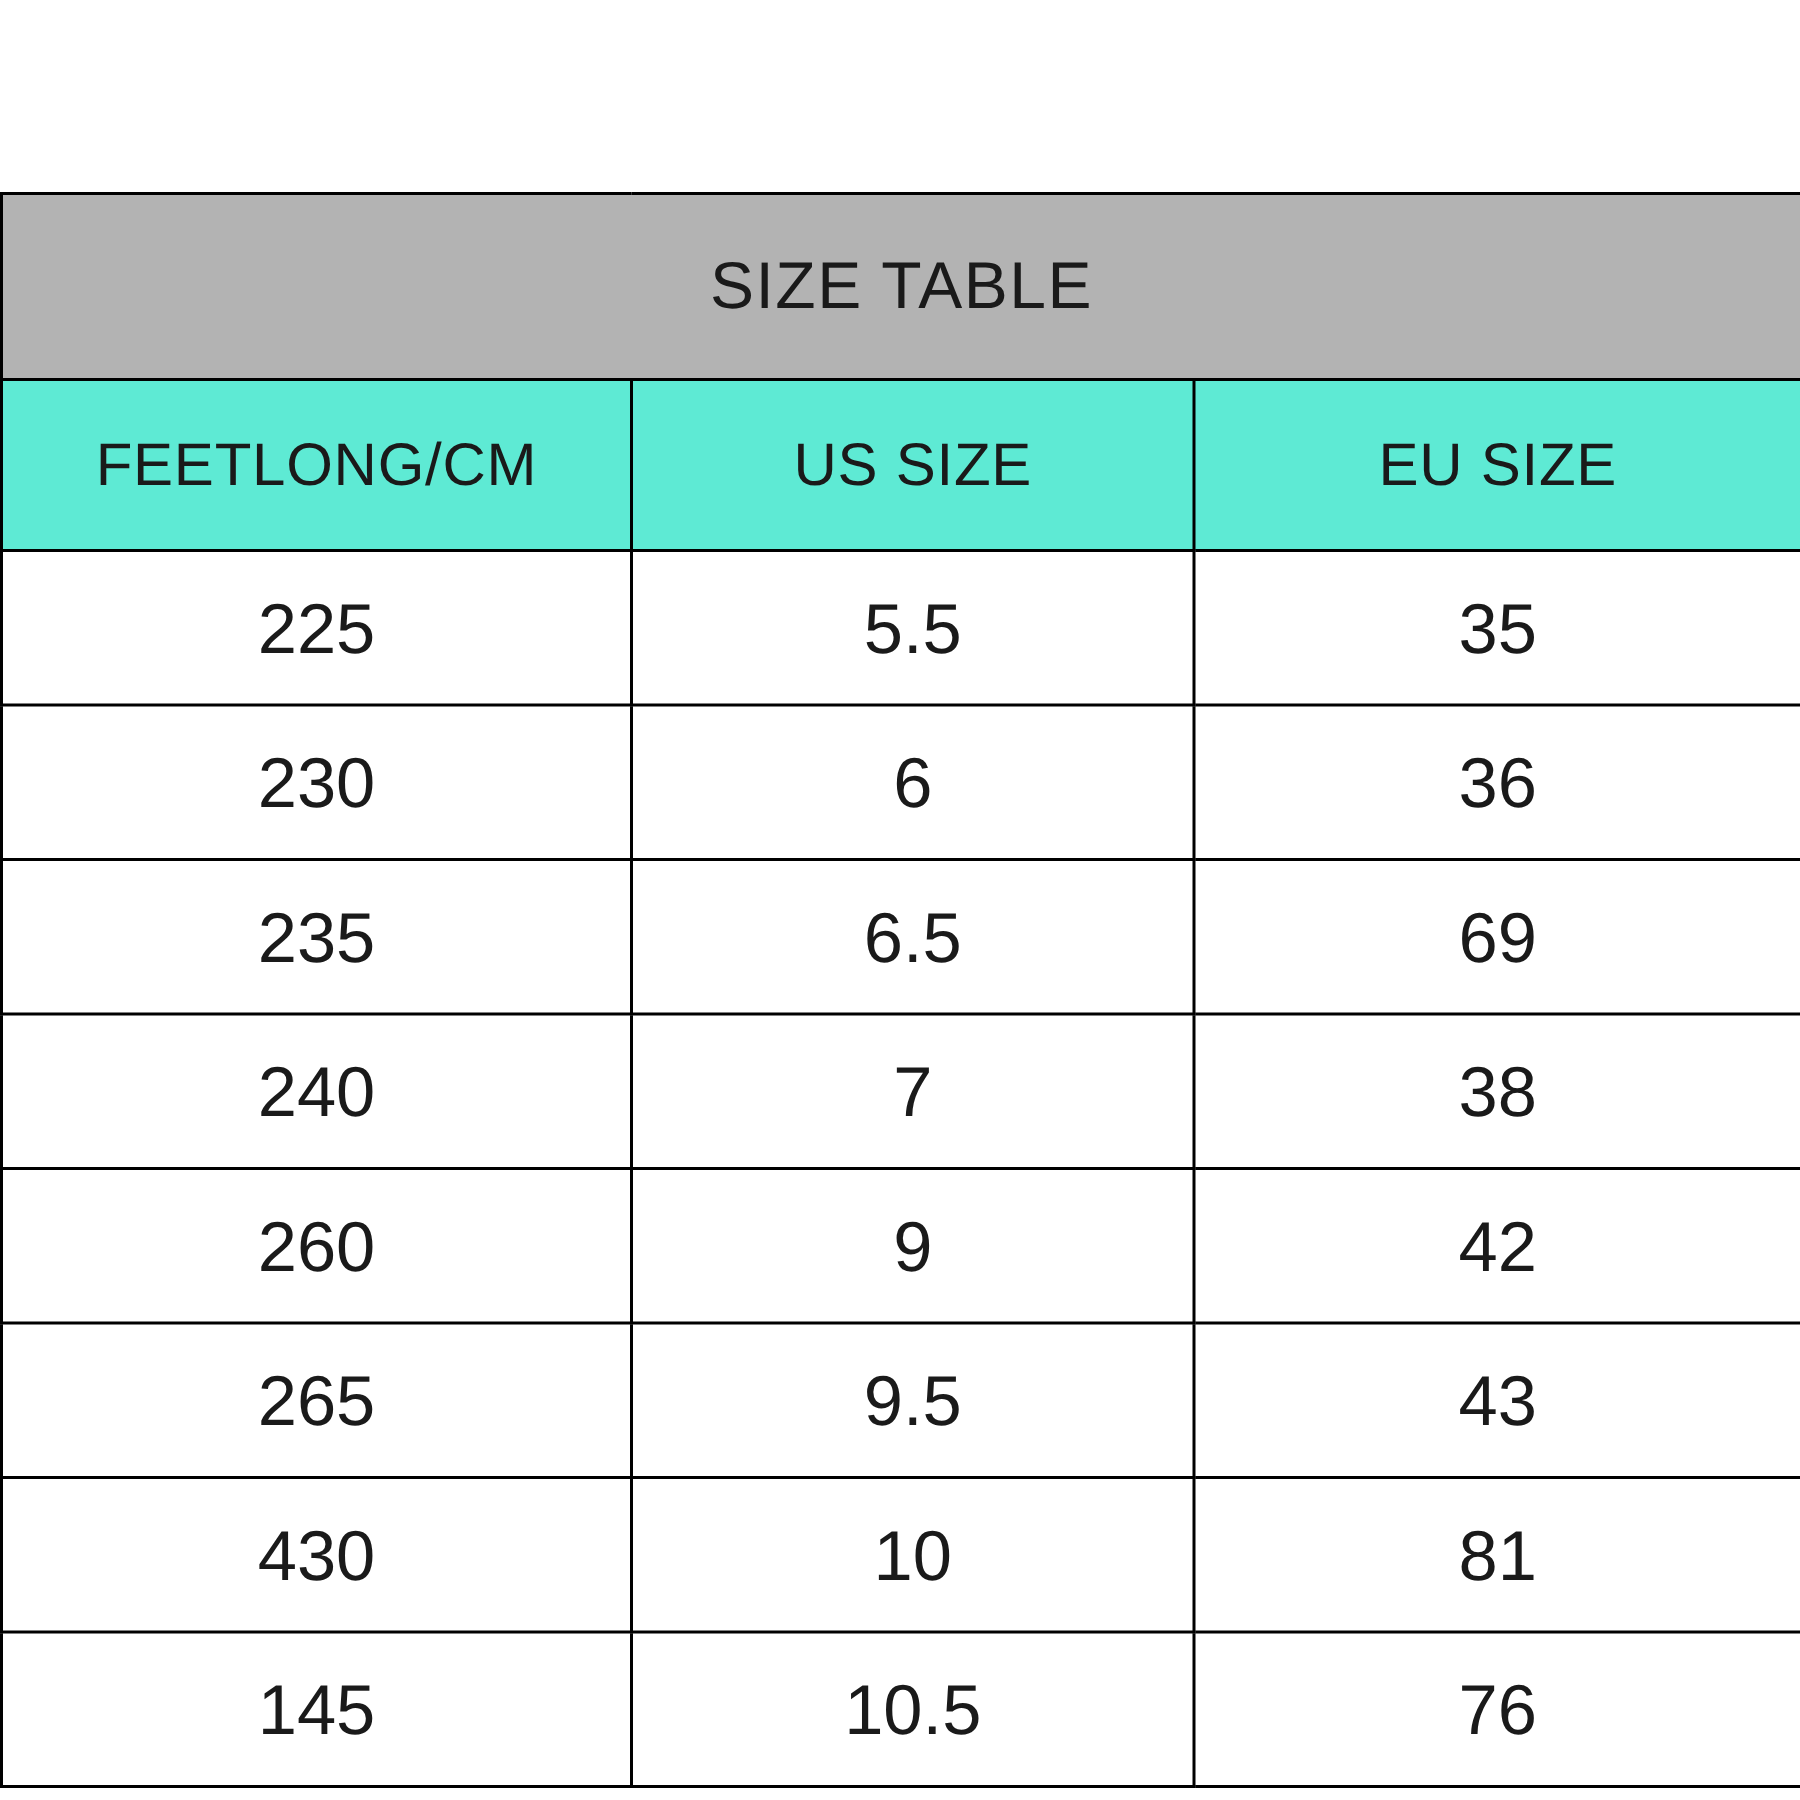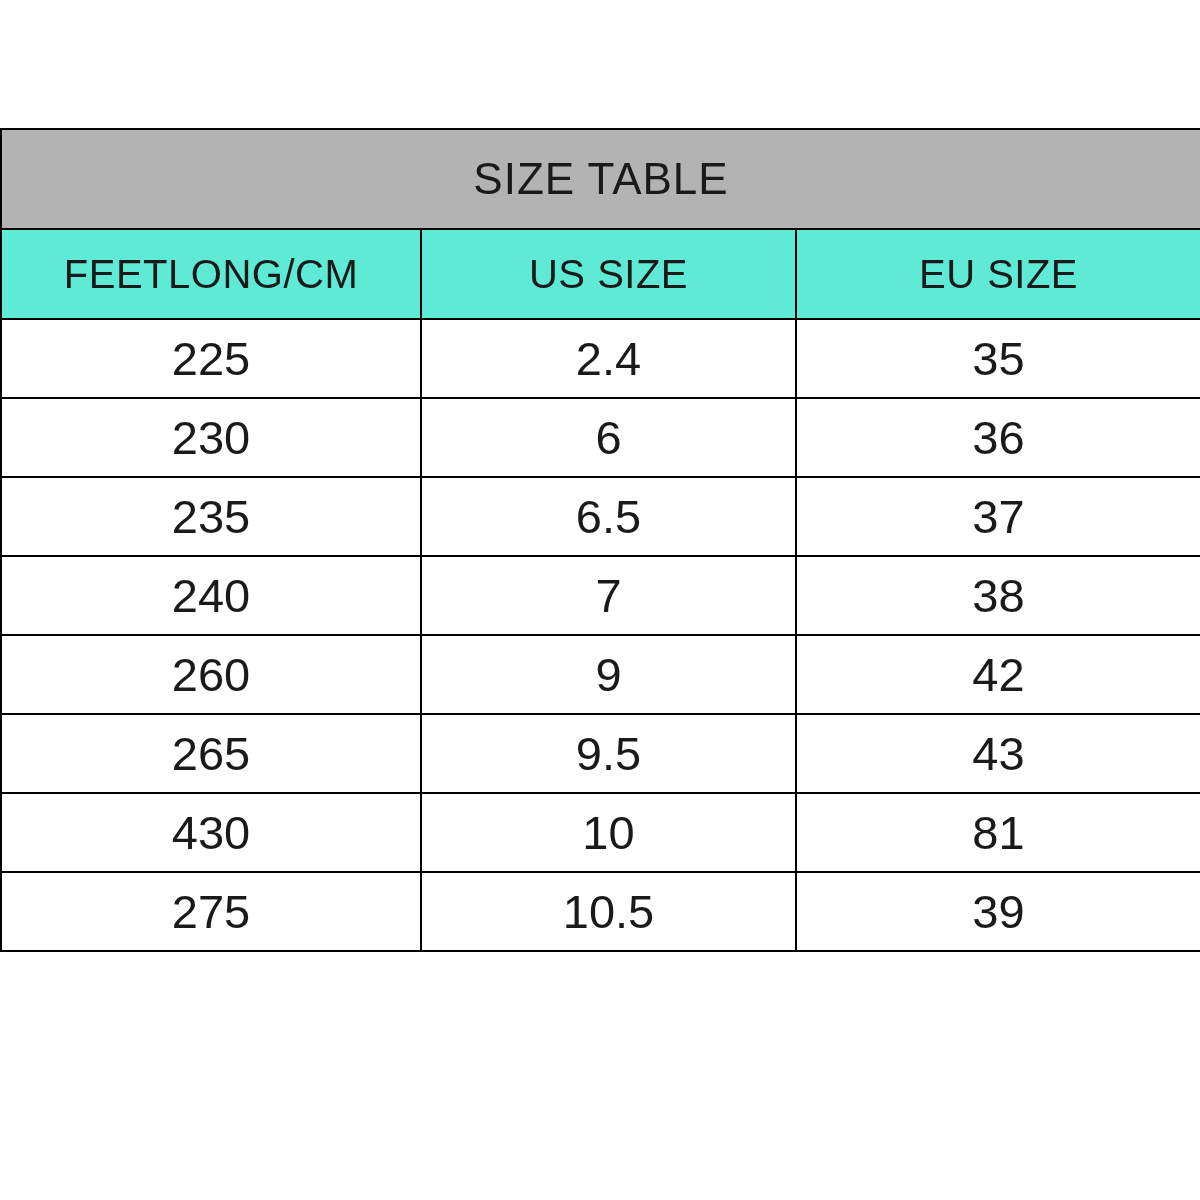--- a/index.html
+++ b/index.html
@@ -28,21 +28,21 @@
     width: 1200px;
     table-layout: fixed;
   }
   table.size-table td,
   table.size-table th {
     border: 2px solid #000000;
     text-align: center;
     vertical-align: middle;
     color: #1a1a1a;
     font-weight: normal;
-    padding: 4px;
+    padding: 16px;
   }
   .title-cell {
     background: #b3b3b3;
     height: 90px;
     font-size: 44px;
     letter-spacing: 1px;
   }
   .header-cell {
     background: #5eead4;
     height: 80px;
@@ -73,32 +73,32 @@
         <tr>
           <td class="title-cell" colspan="3">SIZE TABLE</td>
         </tr>
         <tr>
           <td class="header-cell">FEETLONG/CM</td>
           <td class="header-cell">US SIZE</td>
           <td class="header-cell">EU SIZE</td>
         </tr>
         <tr>
           <td class="data-cell">225</td>
-          <td class="data-cell">2.4</td>
+          <td class="data-cell">5.5</td>
           <td class="data-cell">35</td>
         </tr>
         <tr>
           <td class="data-cell">230</td>
           <td class="data-cell">6</td>
           <td class="data-cell">36</td>
         </tr>
         <tr>
           <td class="data-cell">235</td>
           <td class="data-cell">6.5</td>
-          <td class="data-cell">37</td>
+          <td class="data-cell">69</td>
         </tr>
         <tr>
           <td class="data-cell">240</td>
           <td class="data-cell">7</td>
           <td class="data-cell">38</td>
         </tr>
         <tr>
           <td class="data-cell">260</td>
           <td class="data-cell">9</td>
           <td class="data-cell">42</td>
@@ -107,20 +107,20 @@
           <td class="data-cell">265</td>
           <td class="data-cell">9.5</td>
           <td class="data-cell">43</td>
         </tr>
         <tr>
           <td class="data-cell">430</td>
           <td class="data-cell">10</td>
           <td class="data-cell">81</td>
         </tr>
         <tr>
-          <td class="data-cell">275</td>
+          <td class="data-cell">145</td>
           <td class="data-cell">10.5</td>
-          <td class="data-cell">39</td>
+          <td class="data-cell">76</td>
         </tr>
       </tbody>
     </table>
   </div>
 </div>
 
 </body></html>

